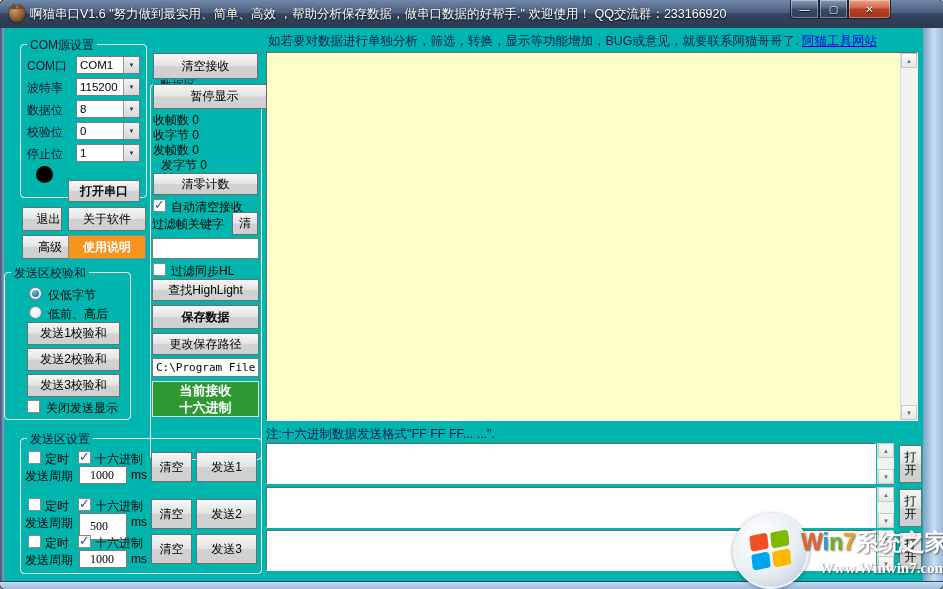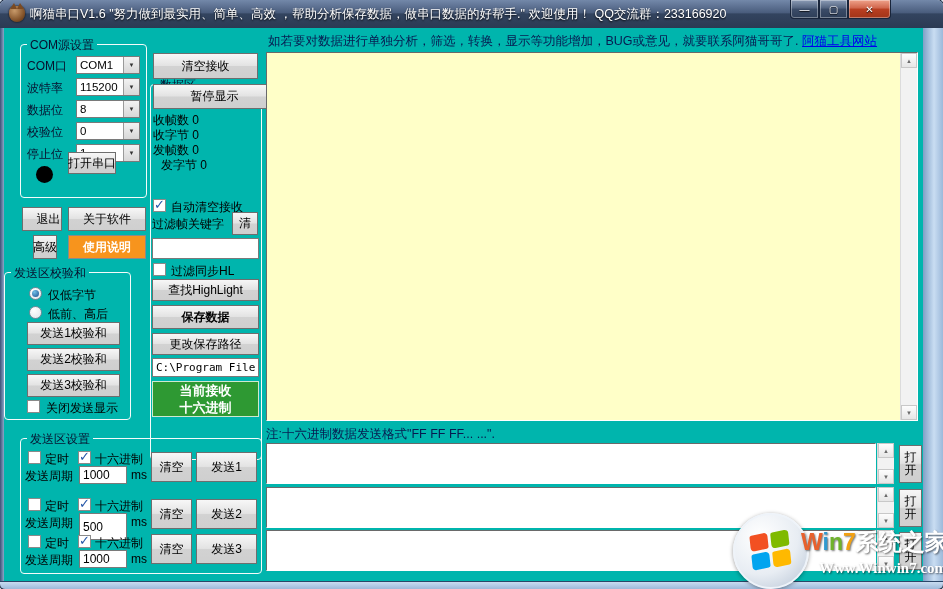--- a/index.html
+++ b/index.html
@@ -37,21 +37,21 @@
   .btn.orange{background:#f7941d;color:#fff;font-weight:bold;border-color:#8a8a8a;}
   .btn.green{background:#2e9933;color:#fff;font-weight:bold;border:1px solid #cfe9d0;flex-direction:column;line-height:17px;font-size:13px;}
   .lbl{position:absolute;font-size:12px;color:#07102e;white-space:nowrap;text-align:right;}
   .lbl.black{color:#000;}
   .combo{position:absolute;box-sizing:border-box;height:18px;background:#fff;border:1px solid #7a7a7a;font-size:11.5px;color:#000;
     display:flex;align-items:center;padding-left:3px;}
   .combo .dd{position:absolute;right:0;top:0;bottom:0;width:15px;border-left:1px solid #9a9a9a;
     background:linear-gradient(#f2f2f2,#d7d7d7);display:flex;align-items:center;justify-content:center;}
   .combo .dd::after{content:"▼";font-size:6px;color:#333;}
   .tfield{position:absolute;box-sizing:border-box;background:#fff;border:1px solid #7a7a7a;font-size:11px;color:#000;padding:1px 3px;font-family:"DejaVu Sans Mono",monospace;}
-  input.tin{position:absolute;box-sizing:border-box;background:#fff;border:1px solid #7a7a7a;font-size:12px;padding:0 3px;font-family:Liberation Sans, sans-serif;}
+  input.tin{position:absolute;box-sizing:border-box;background:#fff;border:1px solid #7a7a7a;font-size:12px;padding:0 10px;font-family:Liberation Serif, serif;}
   .cb{position:absolute;width:13px;height:13px;background:#fff;border:1px solid #8a8a8a;box-sizing:border-box;}
   .cb.checked::after{content:"✓";position:absolute;left:0px;top:-3px;font-size:13px;font-weight:bold;color:#2456a8;}
   .radio{position:absolute;width:13px;height:13px;border-radius:50%;background:radial-gradient(circle at 35% 30%,#fff,#dfe5ea);border:1px solid #7a8a9a;box-sizing:border-box;}
   .radio.selected::after{content:"";position:absolute;left:2px;top:2px;width:7px;height:7px;border-radius:50%;background:radial-gradient(circle at 35% 30%,#6fc0e8,#1d4e8f);}
   .sunken{position:absolute;box-sizing:border-box;background:#ffffc8;border:1px solid;border-color:#6a6a6a #ffffff #ffffff #6a6a6a;}
   .vscroll{position:absolute;box-sizing:border-box;background:#f2f2f2;border-left:1px solid #dcdcdc;}
   .sarrow{position:absolute;left:0;width:100%;height:15px;background:linear-gradient(#fdfdfd,#e6e6e6);border:1px solid #c8c8c8;box-sizing:border-box;display:flex;align-items:center;justify-content:center;color:#6a6a6a;font-size:6px;}
   .sarrow.up{top:0;}
   .sarrow.down{bottom:0;}
   .sarrow.up::after{content:"▲";}
@@ -127,25 +127,25 @@
   <div class="combo" style="left:76px;top:122px;width:64px;">
     <span>0</span>
     <span class="dd"></span>
   </div>
   <span class="lbl" style="left:27px;top:146px;">停止位</span>
   <div class="combo" style="left:76px;top:144px;width:64px;">
     <span>1</span>
     <span class="dd"></span>
   </div>
   <span class="lamp"></span>
-  <div class="btn" style="left:68px;top:152px;width:48px;height:22px;">打开串口</div>
+  <div class="btn" style="left:68px;top:180px;width:72px;height:22px;font-weight:bold;">打开串口</div>
 
   <div class="btn" style="left:22px;top:207px;width:40px;height:24px;padding-left:13px;">退出</div>
   <div class="btn" style="left:68px;top:207px;width:78px;height:24px;">关于软件</div>
-  <div class="btn" style="left:22px;top:235px;width:24px;height:24px;margin-left:11px;">高级</div>
+  <div class="btn" style="left:22px;top:235px;width:56px;height:24px;">高级</div>
   <div class="btn orange" style="left:68px;top:235px;width:78px;height:24px;">使用说明</div>
 
   <div class="group" style="left:4px;top:272px;width:127px;height:148px;">
     <span class="group-label">发送区校验和</span>
   </div>
   <span class="radio selected" style="left:29px;top:287px;"></span>
   <span class="lbl black" style="left:48px;top:287px;">仅低字节</span>
   <span class="radio" style="left:29px;top:306px;"></span>
   <span class="lbl black" style="left:48px;top:306px;">低前、高后</span>
   <div class="btn" style="left:27px;top:322px;width:93px;height:23px;">发送1校验和</div>
@@ -156,20 +156,21 @@
 
   <div class="group" style="left:150px;top:44px;width:112px;height:376px;margin-top:40px;">
     <span class="group-label">数据区</span>
   </div>
   <div class="btn" style="left:153px;top:53px;width:105px;height:26px;">清空接收</div>
   <div class="btn" style="left:153px;top:84px;width:123px;height:25px;">暂停显示</div>
   <div class="lbl black" style="left:153px;top:112px;"><span>收帧数</span> <span>0</span></div>
   <div class="lbl black" style="left:153px;top:127px;"><span>收字节</span> <span>0</span></div>
   <div class="lbl black" style="left:153px;top:142px;"><span>发帧数</span> <span>0</span></div>
   <div class="lbl black" style="left:161px;top:157px;"><span>发字节</span> <span>0</span></div>
+  <div class="btn" style="left:153px;top:173px;width:105px;height:22px;">清零计数</div>
   <span class="cb checked" style="left:153px;top:199px;"></span>
   <span class="lbl black" style="left:171px;top:199px;">自动清空接收</span>
   <span class="lbl black" style="left:152px;top:216px;">过滤帧关键字</span>
   <div class="btn" style="left:232px;top:212px;width:26px;height:23px;">清</div>
   <input class="tin" style="left: 152px; top: 238px; width: 107px; height: 21px;" value="">
   <span class="cb" style="left:153px;top:263px;"></span>
   <span class="lbl black" style="left:171px;top:263px;">过滤同步HL</span>
   <div class="btn bold" style="left:152px;top:305px;width:107px;height:24px;">保存数据</div>
   <div class="btn" style="left:152px;top:279px;width:107px;height:22px;">查找HighLight</div>
   <div class="btn" style="left:152px;top:333px;width:107px;height:22px;">更改保存路径</div>

